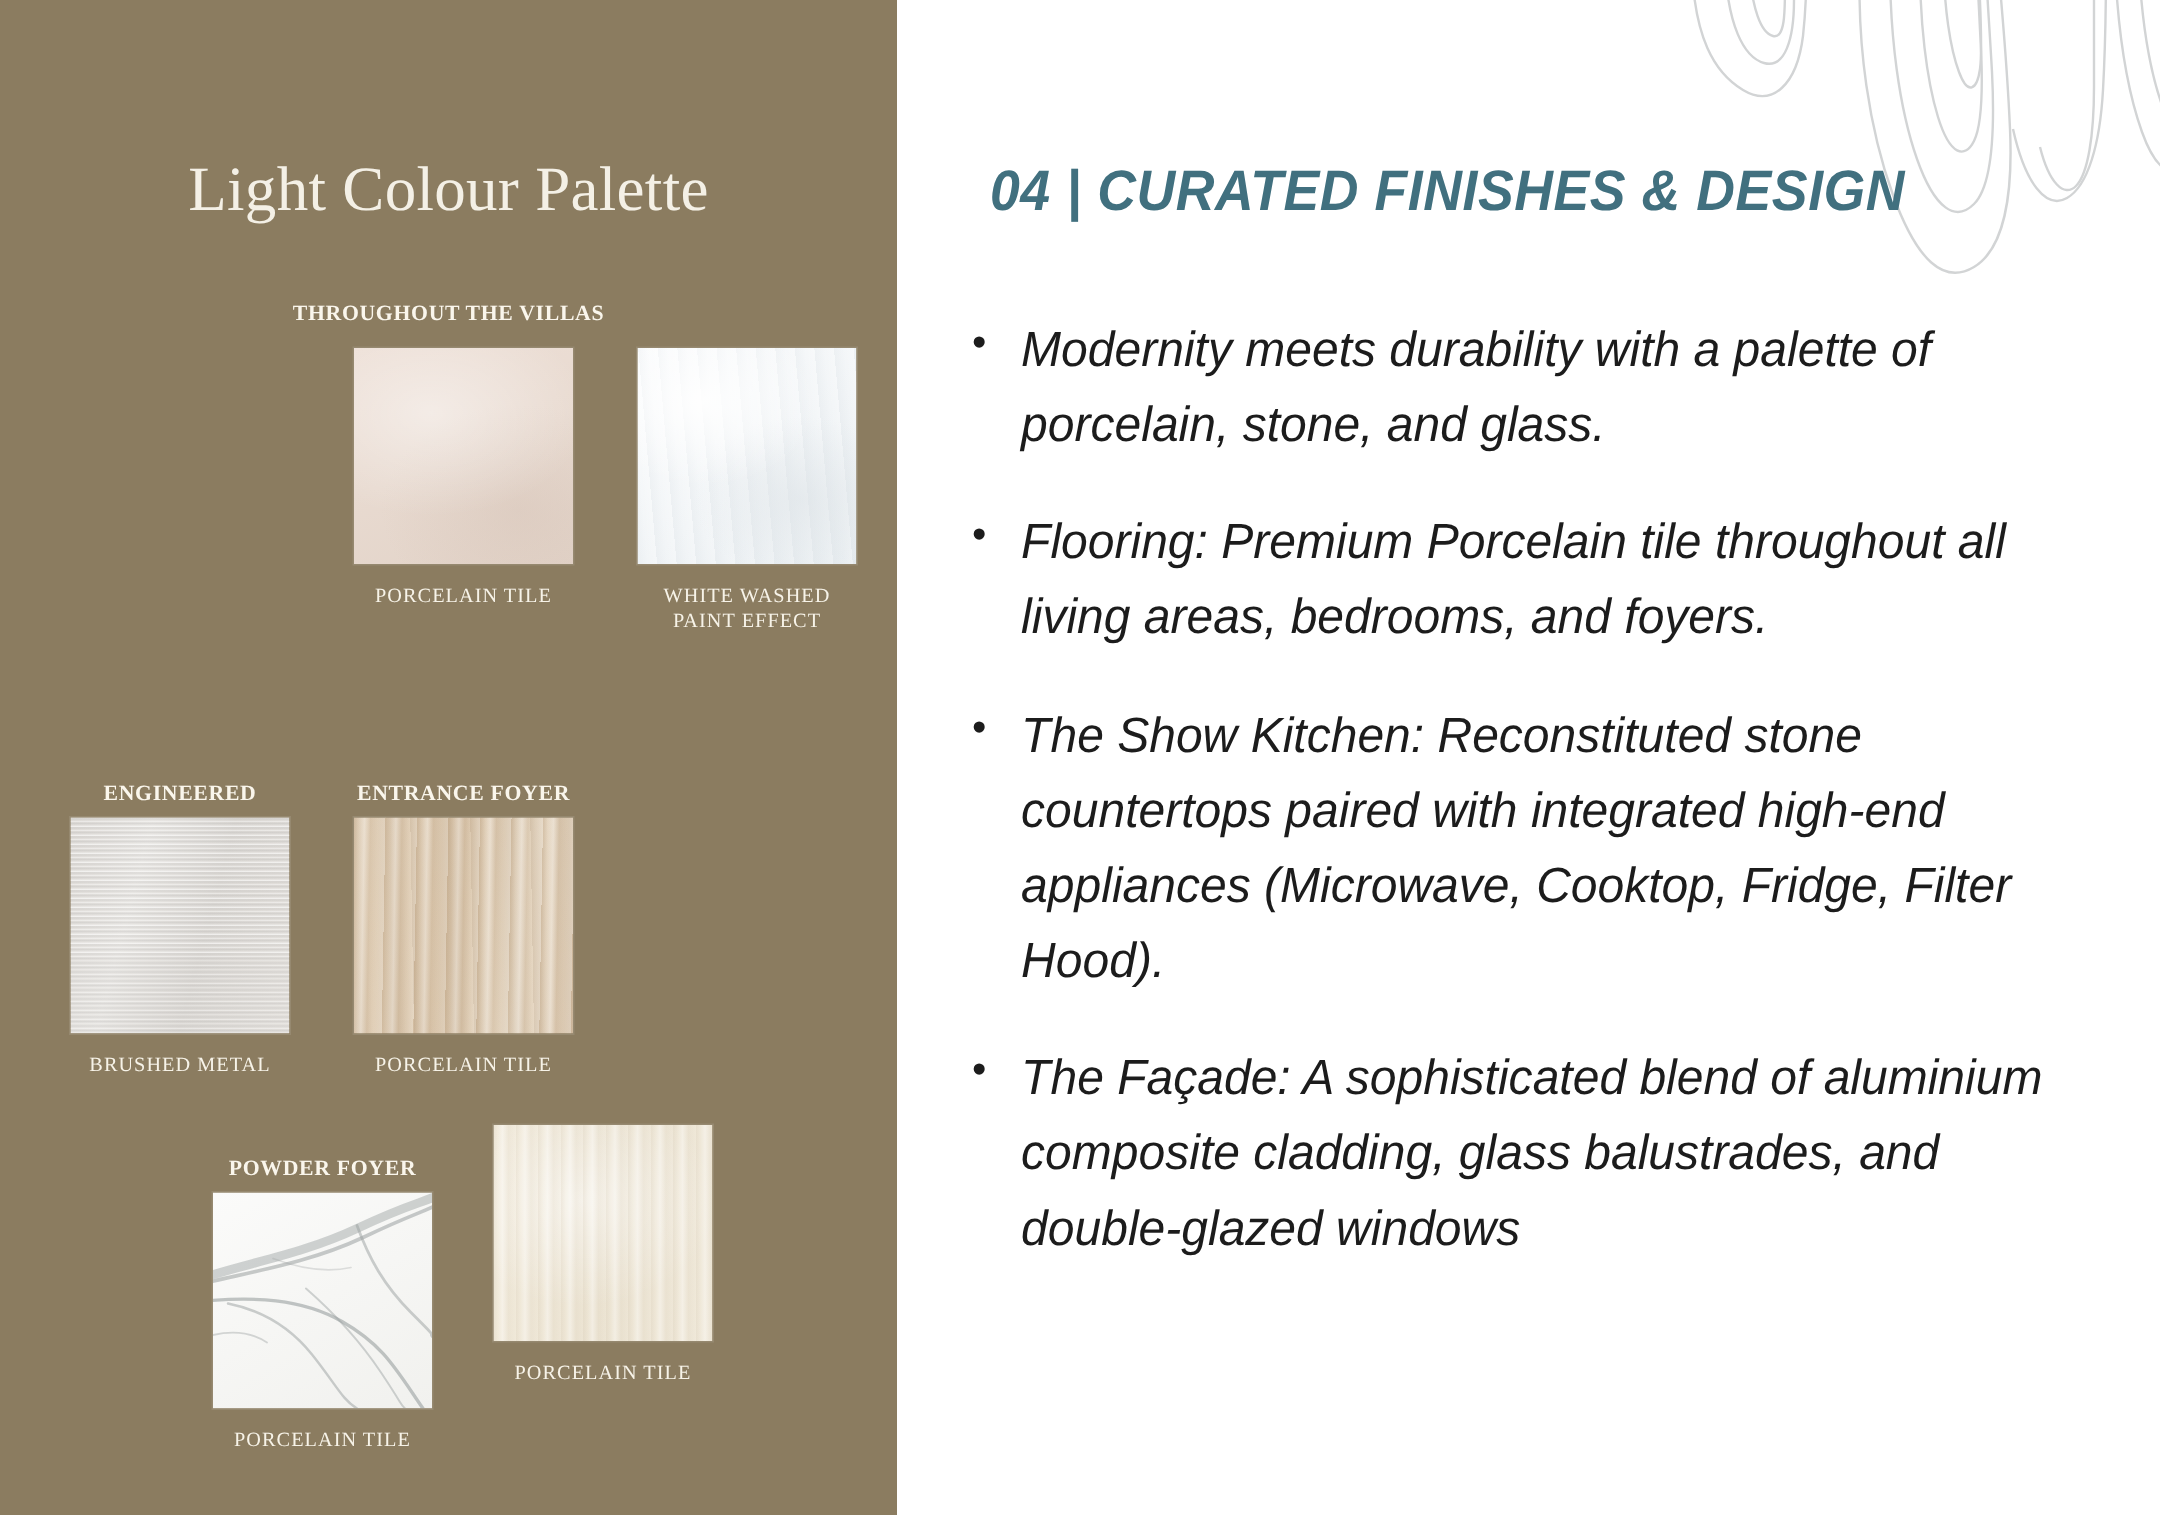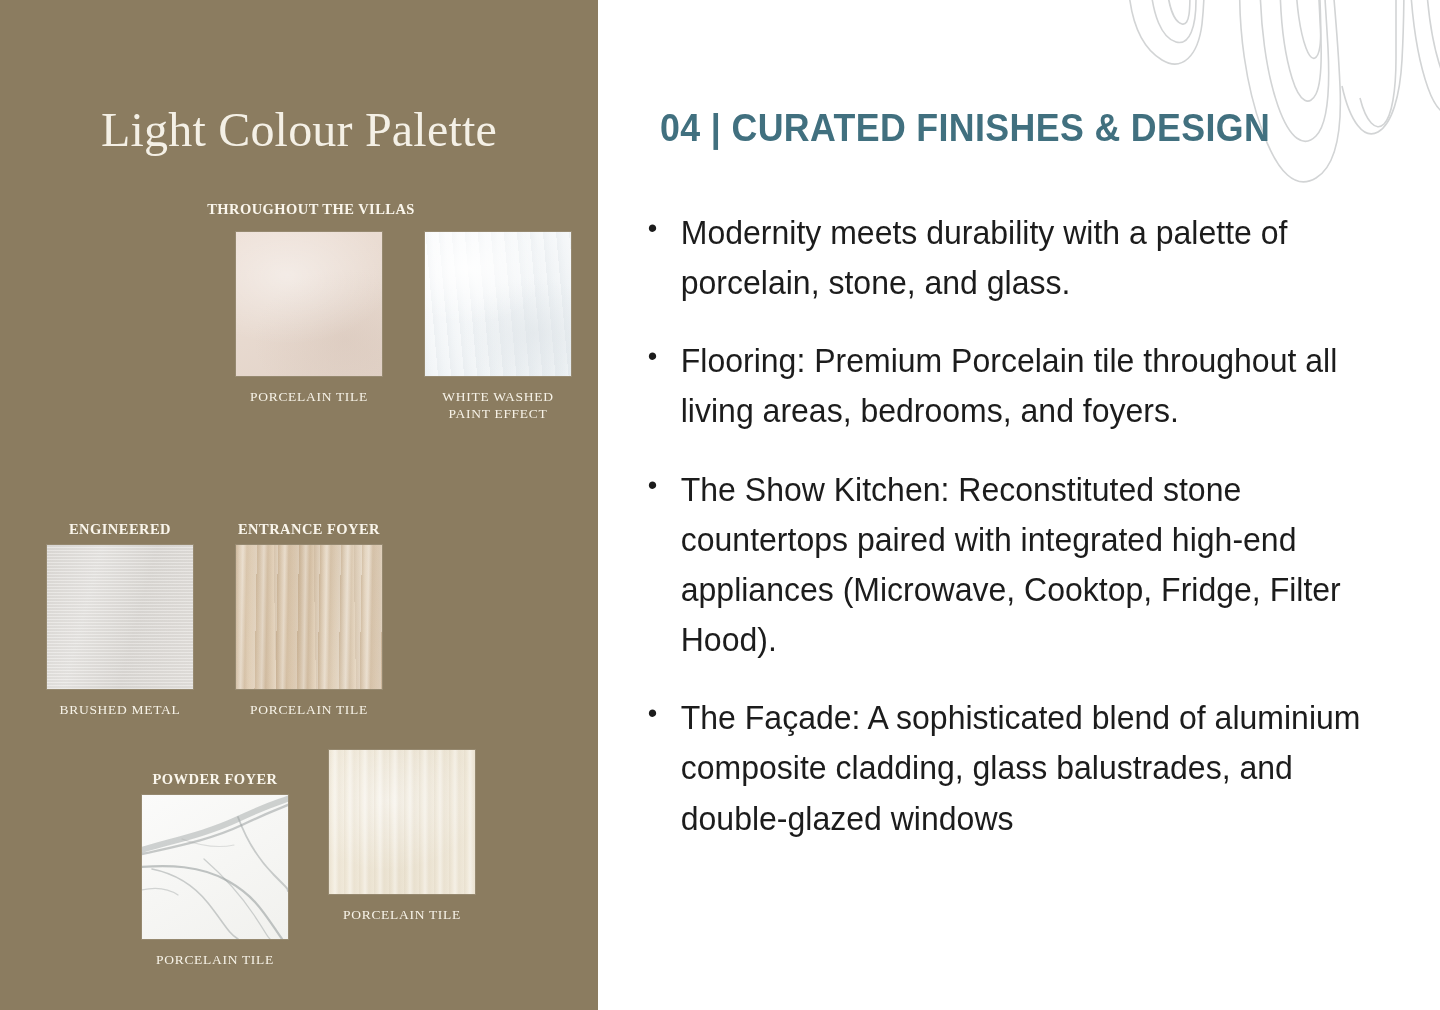--- a/index.html
+++ b/index.html
@@ -31,21 +31,21 @@
     background: #8b7c60;
     overflow: hidden;
   }
   .palette-title {
     position: absolute;
     left: 0;
     top: 104px;
     width: 598px;
     text-align: center;
     font-family: "Liberation Serif", "DejaVu Serif", serif;
-    font-size: 48px;
+    font-size: 42px;
     font-weight: 400;
     letter-spacing: 0.2px;
     color: #f4f0e6;
     line-height: 1.1;
   }
 
   .rows {
     position: absolute;
     left: 0;
     top: 200px;
@@ -179,20 +179,21 @@
 
   
   .right-panel {
     position: absolute;
     left: 598px;
     top: 0;
     width: 842px;
     height: 1010px;
     background: #ffffff;
     overflow: hidden;
+    font-style: italic;
   }
   .deco-lines {
     position: absolute;
     right: 0;
     top: -10px;
     width: 320px;
     height: 210px;
     pointer-events: none;
   }
   .section-heading {
@@ -245,21 +246,21 @@
 <div class="slide">
 
   <div class="left-panel">
 
     <div class="palette-title">Light Colour Palette</div>
 
     <div class="rows">
 
       <div class="row row-1">
 
-        <div class="cell-top-label" style="position:absolute;left:0;top:0;width:598px;text-align:center;padding-left:12px;">THROUGHOUT THE VILLAS</div>
+        <div class="cell-top-label" style="position:absolute;left:0;top:0;width:598px;text-align:center;">THROUGHOUT THE VILLAS</div>
 
 
         <div class="cell" style="left:229px; top:32px;">
           <div class="swatch-wrap">
             <div class="swatch">
                 <div class="tex tex-porcelain-pink"></div>
               </div>
           </div>
           <div class="cell-bottom-label">PORCELAIN TILE</div>
         </div>

